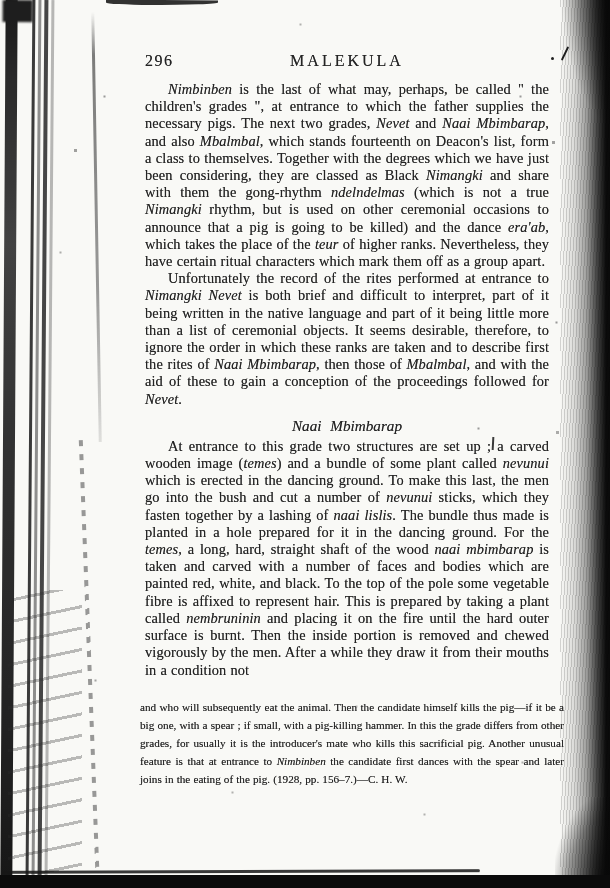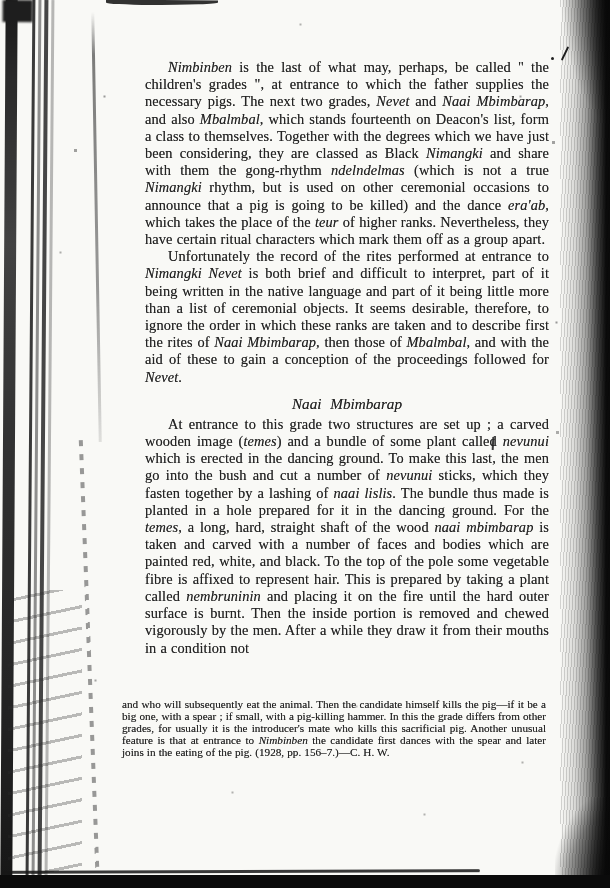--- a/index.html
+++ b/index.html
@@ -139,22 +139,22 @@
     text-align:justify;text-indent:23px;
     word-spacing:.4px;letter-spacing:.1px;
   }
   .body-text p.first{margin-top:7px;}
   .section-heading{
     margin:9px 0 4px;
     font-size:15.2px;font-weight:400;font-style:italic;
     text-align:center;word-spacing:5px;line-height:17px;
   }
   .footnote{
-    position:absolute;left:122px;top:698px;width:424px;
-    font-size:11.2px;line-height:12px;
+    position:absolute;left:140px;top:698px;width:424px;
+    font-size:11.2px;line-height:18px;
     text-align:justify;word-spacing:.3px;
     text-shadow:0 0 .4px rgba(30,30,30,.6);
   }
   i{font-style:italic;margin-top:31px;}
 </style>
 </head>
 <body>
 
 <div class="scan-page">
 
@@ -166,20 +166,24 @@
   <div class="artifact top-smudge"></div>
   <div class="artifact right-band"></div>
   <div class="artifact right-band-bottom"></div>
   <div class="artifact bottom-band"></div>
   <div class="artifact stray-tick"></div>
   <div class="artifact pen-mark-dot"></div>
   <div class="artifact pen-mark-stroke"></div>
   <div class="artifact speckles"></div>
 
   <div class="page-content">
+    <div class="header-row">
+      <span class="page-number">296</span>
+      <span class="running-head">MALEKULA</span>
+    </div>
     <div class="body-text">
       <p class="first"><i>Nimbinben</i><span> is the last of what may, perhaps, be called " the children's grades ", at entrance to which the father supplies the necessary pigs.  The next two grades, </span><i>Nevet</i><span> and </span><i>Naai Mbimbarap</i><span>, and also </span><i>Mbalmbal</i><span>, which stands fourteenth on Deacon's list, form a class to themselves.  Together with the degrees which we have just been considering, they are classed as Black </span><i>Nimangki</i><span> and share with them the gong-rhythm </span><i>ndelndelmas</i><span> (which is not a true </span><i>Nimangki</i><span> rhythm, but is used on other ceremonial occasions to announce that a pig is going to be killed) and the dance </span><i>era'ab</i><span>, which takes the place of the </span><i>teur</i><span> of higher ranks.  Nevertheless, they have certain ritual characters which mark them off as a group apart.</span></p>
       <p><span>Unfortunately the record of the rites performed at entrance to </span><i>Nimangki Nevet</i><span> is both brief and difficult to interpret, part of it being written in the native language and part of it being little more than a list of ceremonial objects.  It seems desirable, therefore, to ignore the order in which these ranks are taken and to describe first the rites of </span><i>Naai Mbimbarap</i><span>, then those of </span><i>Mbalmbal</i><span>, and with the aid of these to gain a conception of the proceedings followed for </span><i>Nevet</i><span>.</span></p>
       <h2 class="section-heading">Naai Mbimbarap</h2>
       <p><span>At entrance to this grade two structures are set up ; a carved wooden image (</span><i>temes</i><span>) and a bundle of some plant called </span><i>nevunui</i><span> which is erected in the dancing ground.  To make this last, the men go into the bush and cut a number of </span><i>nevunui</i><span> sticks, which they fasten together by a lashing of </span><i>naai lislis</i><span>.  The bundle thus made is planted in a hole prepared for it in the dancing ground.  For the </span><i>temes</i><span>, a long, hard, straight shaft of the wood </span><i>naai mbimbarap</i><span> is taken and carved with a number of faces and bodies which are painted red, white, and black.  To the top of the pole some vegetable fibre is affixed to represent hair.  This is prepared by taking a plant called </span><i>nembruninin</i><span> and placing it on the fire until the hard outer surface is burnt.  Then the inside portion is removed and chewed vigorously by the men.  After a while they draw it from their mouths in a condition not</span></p>
     </div>
   </div>
 
   <div class="footnote"><span>and who will subsequently eat the animal.  Then the candidate himself kills the pig—if it be a big one, with a spear ; if small, with a pig-killing hammer.  In this the grade differs from other grades, for usually it is the introducer's mate who kills this sacrificial pig.  Another unusual feature is that at entrance to </span><i>Nimbinben</i><span> the candidate first dances with the spear and later joins in the eating of the pig.  (1928, pp. 156–7.)—C. H. W.</span></div>
 

